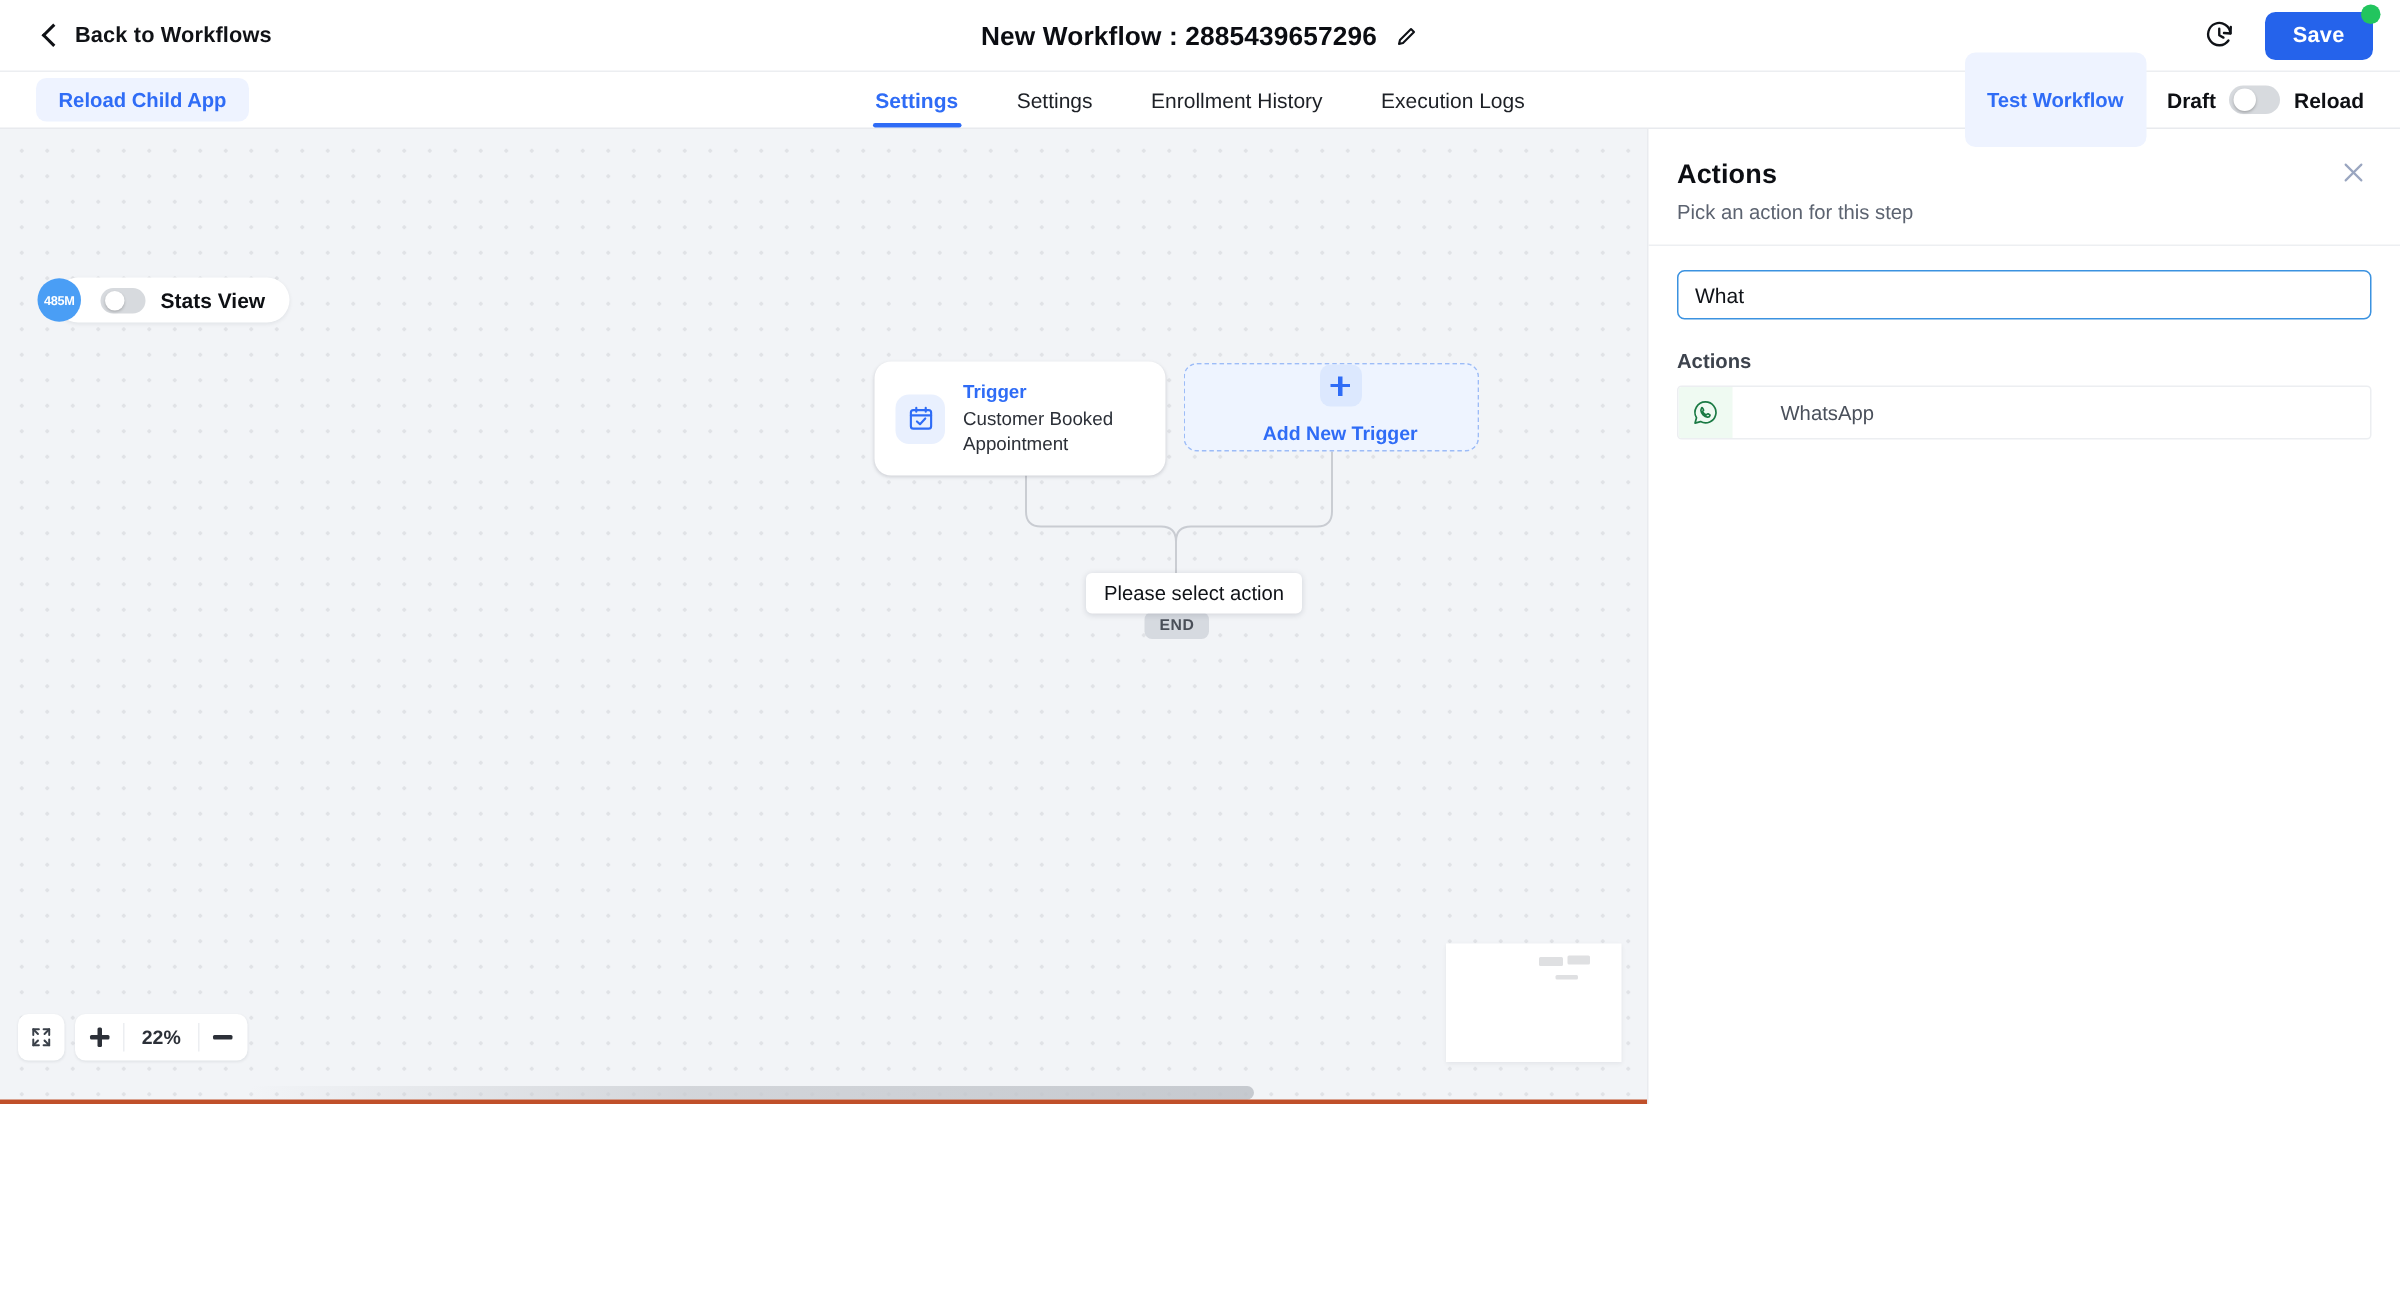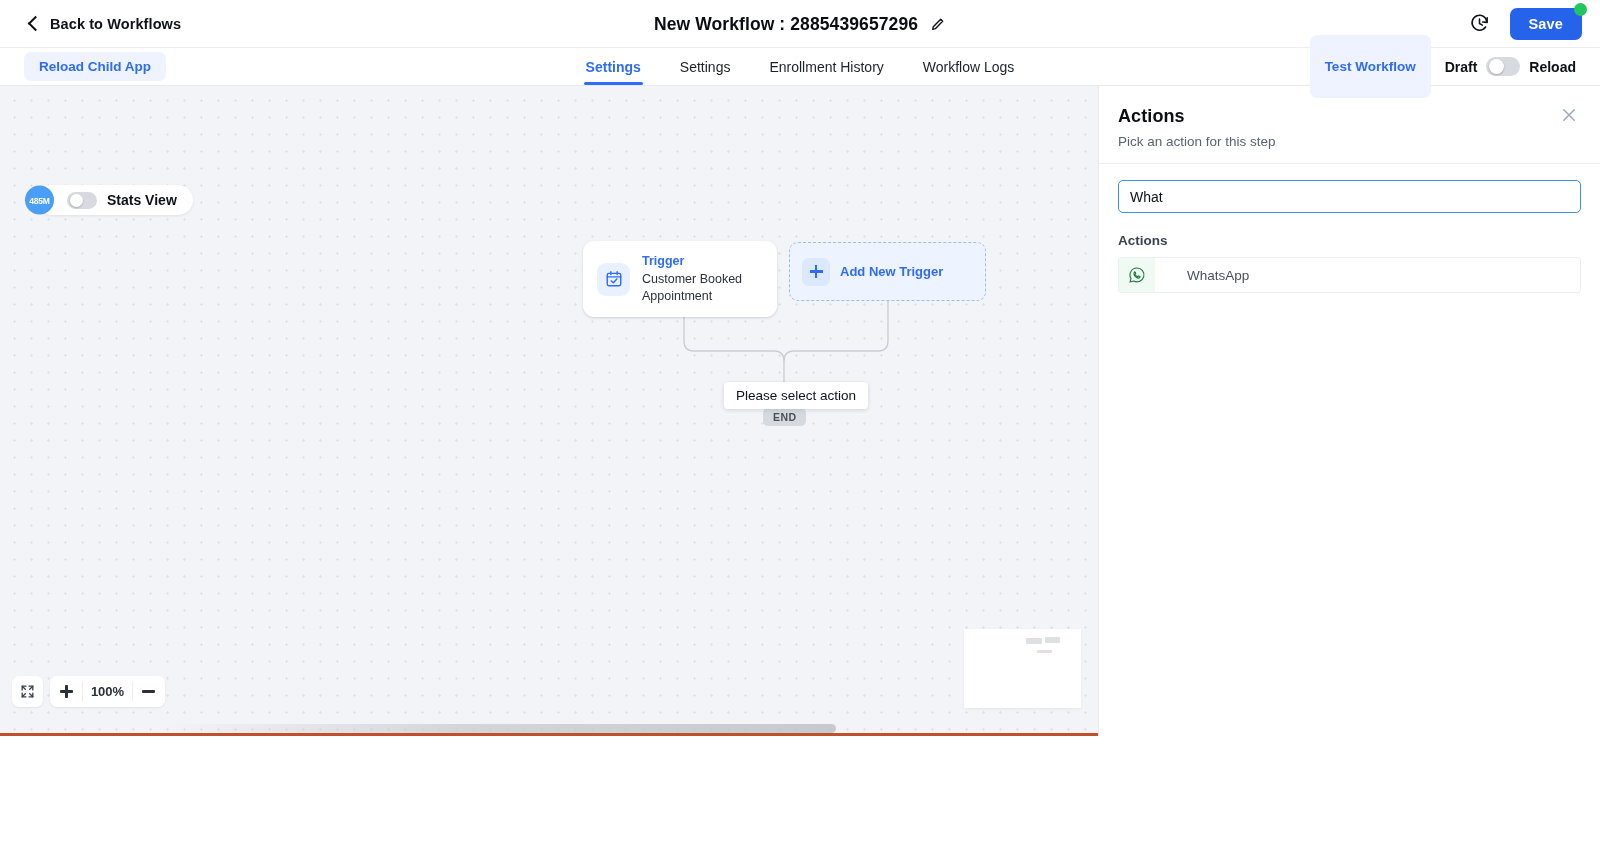--- a/index.html
+++ b/index.html
@@ -179,21 +179,21 @@
   .trig-texts { display: flex; flex-direction: column; gap: 2px; }
   .trig-kind { font-size: 12.5px; font-weight: 700; color: #2f6cf6; line-height: 1.25; }
   .trig-name { font-size: 12.5px; color: #2c3038; line-height: 1.32; }
 
   .add-trigger {
     position: absolute; left: 789px; top: 156px;
     width: 197px; height: 59px;
     border: 1.4px dashed #9dbcf7; border-radius: 9px;
     background: #eef4ff;
     display: flex; align-items: center; gap: 10px;
-    padding-left: 12px; cursor: pointer;
+    padding-left: 12px; cursor: pointer; flex-direction: column;
   }
   .plus-box {
     width: 28px; height: 28px; border-radius: 7px; background: #dce8fe;
     display: flex; align-items: center; justify-content: center; flex: 0 0 28px;
   }
   .plus-box:before {
     content: ""; width: 13px; height: 2.2px; background: #2f6cf6; position: absolute;
   }
   .plus-box:after {
     content: ""; width: 2.2px; height: 13px; background: #2f6cf6; position: absolute;
@@ -330,21 +330,21 @@
     </div>
   </div>
 
   <div class="navbar">
     <button class="reload-btn">Reload Child App</button>
 
     <div class="tabs">
       <div class="tab active">Settings</div>
       <div class="tab">Settings</div>
       <div class="tab">Enrollment History</div>
-      <div class="tab">Workflow Logs</div>
+      <div class="tab">Execution Logs</div>
     </div>
 
     <div class="nav-right">
       <button class="test-btn">Test Workflow</button>
       <div class="toggle-group">
         <span class="toggle-label">Draft</span>
         <span class="switch">
           <span class="knob"></span>
         </span>
         <span class="toggle-label">Reload</span>
@@ -413,21 +413,21 @@
             <line x1="20.5" y1="3.5" x2="15.5" y2="8.5"></line>
             <line x1="20.5" y1="20.5" x2="15.5" y2="15.5"></line>
             <line x1="3.5" y1="20.5" x2="8.5" y2="15.5"></line>
           </svg>
         </div>
         <div class="zoom-group">
           <div class="zoom-btn sep-r">
             <span class="pm-h" style="position:relative"></span>
             <span class="pm-v"></span>
           </div>
-          <div class="zoom-level">100%</div>
+          <div class="zoom-level">22%</div>
           <div class="zoom-btn sep-l">
             <span class="pm-h"></span>
           </div>
         </div>
       </div>
 
       <div class="canvas-hscroll"></div>
       <div class="canvas-bottom-edge"></div>
     </div>
 

